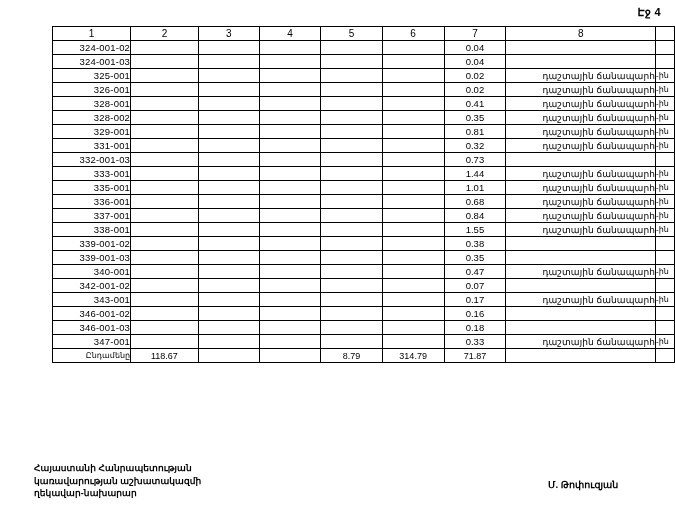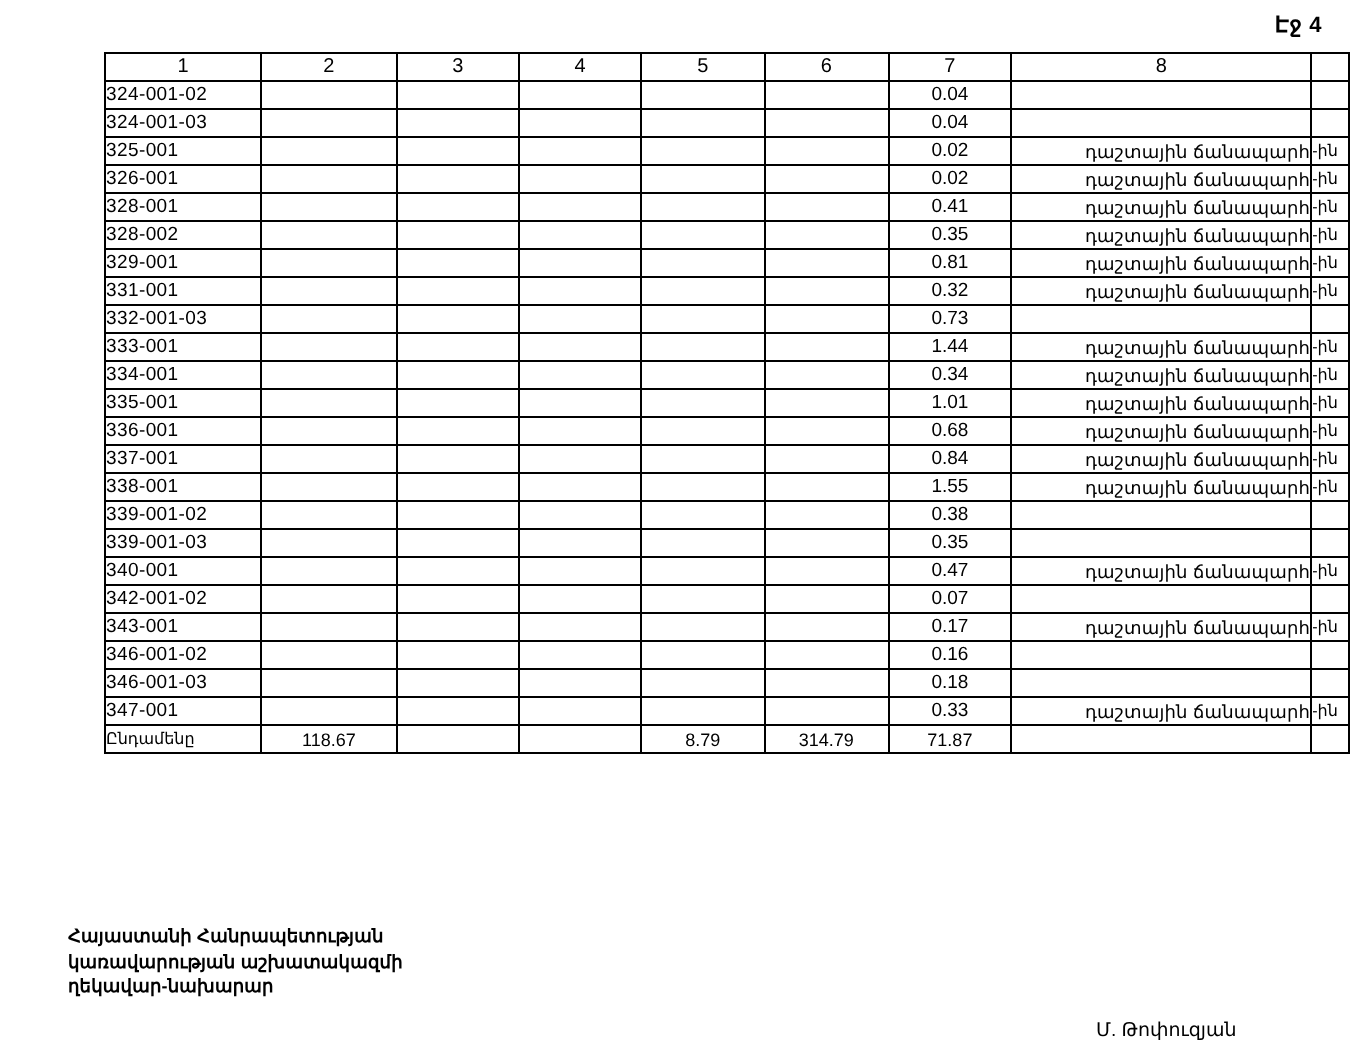--- a/index.html
+++ b/index.html
@@ -39,21 +39,21 @@
   }
   table.main td {
     border: 1px solid #000000;
     height: 13px;
     padding: 0;
     vertical-align: middle;
     line-height: 12px;
     overflow: hidden;
     white-space: nowrap;
   }
-  .c1 { width: 78px; text-align: left; }
+  .c1 { width: 78px; text-align: right; }
   .c2 { width: 68px; text-align: center; }
   .c3 { width: 62px; text-align: center; }
   .c4 { width: 62px; text-align: center; }
   .c5 { width: 62px; text-align: center; }
   .c6 { width: 62px; text-align: center; }
   .c7 { width: 62px; text-align: center; }
   .c8 { width: 150px; text-align: center; }
   .c9 { width: 18px; text-align: left; padding-left: 2px; margin-left: 28px; }
   .head td {
     height: 15px;
@@ -81,23 +81,23 @@
     left: 34px;
     top: 462px;
     font-size: 9px;
     line-height: 12.5px;
     font-weight: bold;
     letter-spacing: 0.1px;
   }
   .signature-name {
     position: absolute;
     left: 548px;
-    top: 509px;
+    top: 479px;
     font-size: 9.5px;
-    font-weight: normal;
+    font-weight: bold;
   }
   .suffix { font-size: 8px; }
 </style>
 </head>
 <body>
 
 <div class="page">
 
   <div class="page-number">Էջ 4</div>
 
@@ -219,31 +219,20 @@
         <td class="c2 num"></td>
         <td class="c3 num"></td>
         <td class="c4 num"></td>
         <td class="c5 num"></td>
         <td class="c6 num"></td>
         <td class="c7 num">1.44</td>
         <td class="c8 desc">դաշտային ճանապարհ</td>
         <td class="c9 suffix">-ին</td>
       </tr>
       <tr>
-        <td class="c1 code">334-001</td>
-        <td class="c2 num"></td>
-        <td class="c3 num"></td>
-        <td class="c4 num"></td>
-        <td class="c5 num"></td>
-        <td class="c6 num"></td>
-        <td class="c7 num">0.34</td>
-        <td class="c8 desc">դաշտային ճանապարհ</td>
-        <td class="c9 suffix">-ին</td>
-      </tr>
-      <tr>
         <td class="c1 code">335-001</td>
         <td class="c2 num"></td>
         <td class="c3 num"></td>
         <td class="c4 num"></td>
         <td class="c5 num"></td>
         <td class="c6 num"></td>
         <td class="c7 num">1.01</td>
         <td class="c8 desc">դաշտային ճանապարհ</td>
         <td class="c9 suffix">-ին</td>
       </tr>

